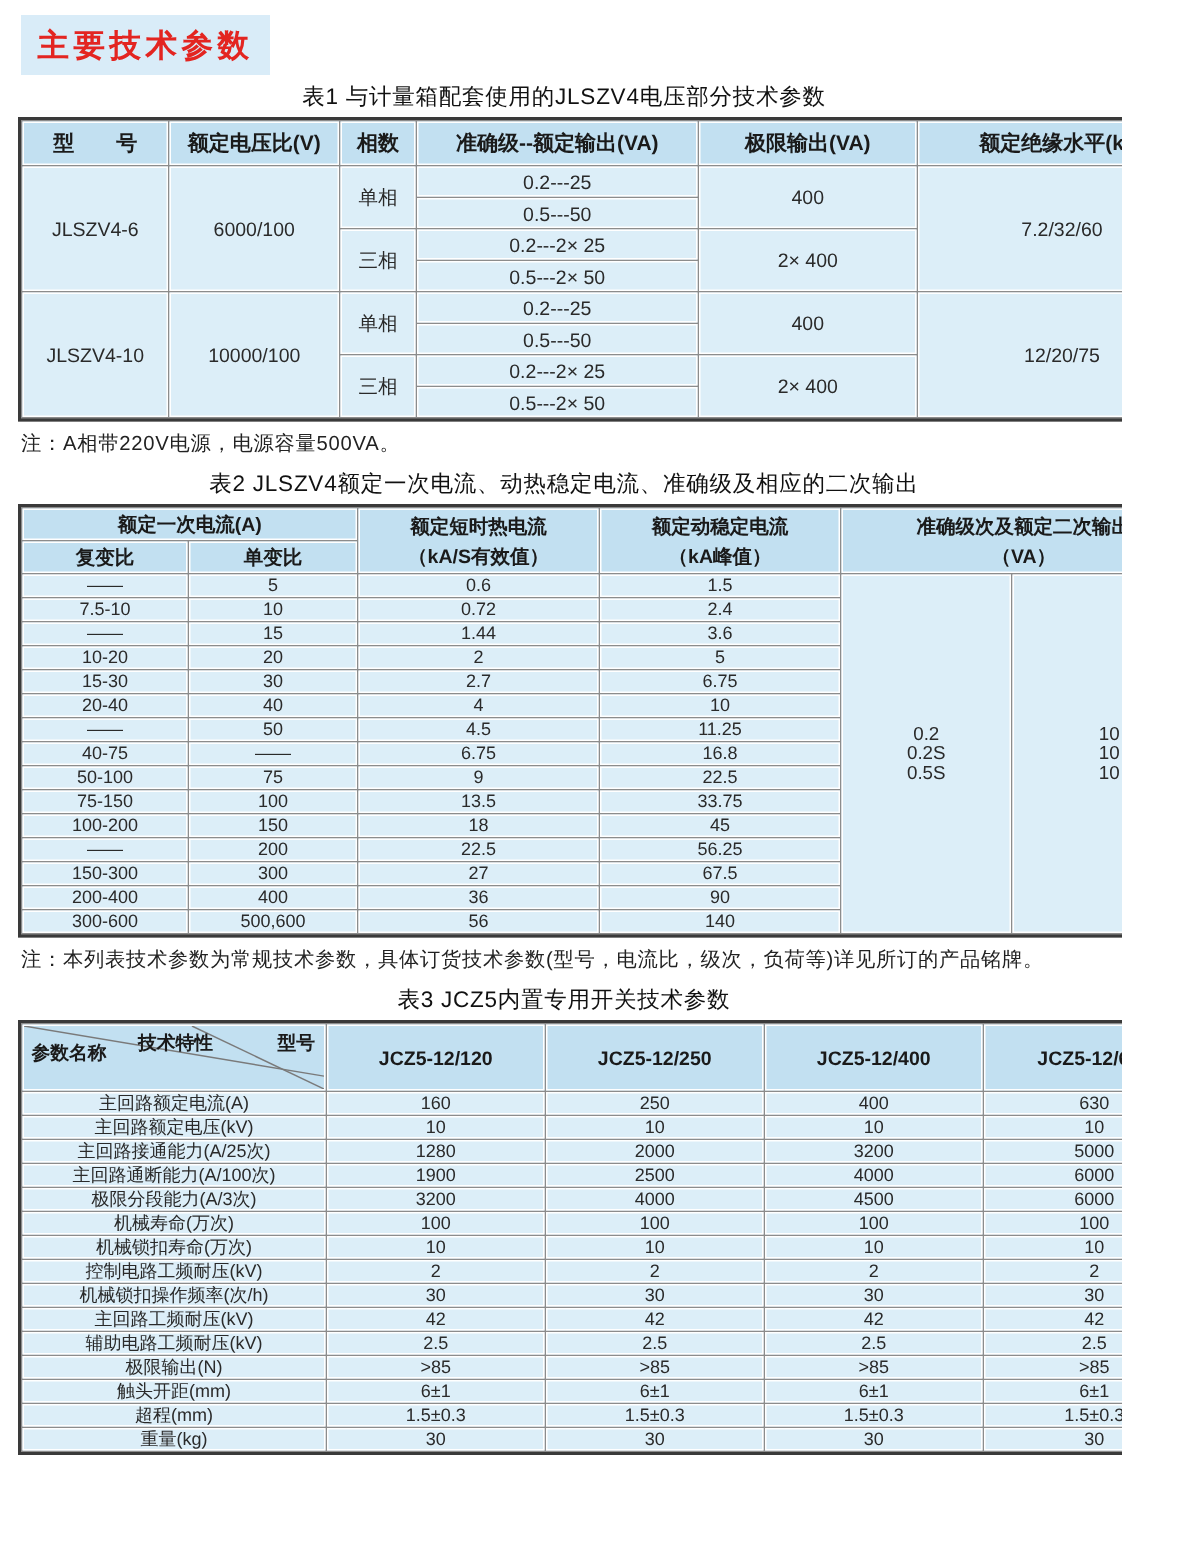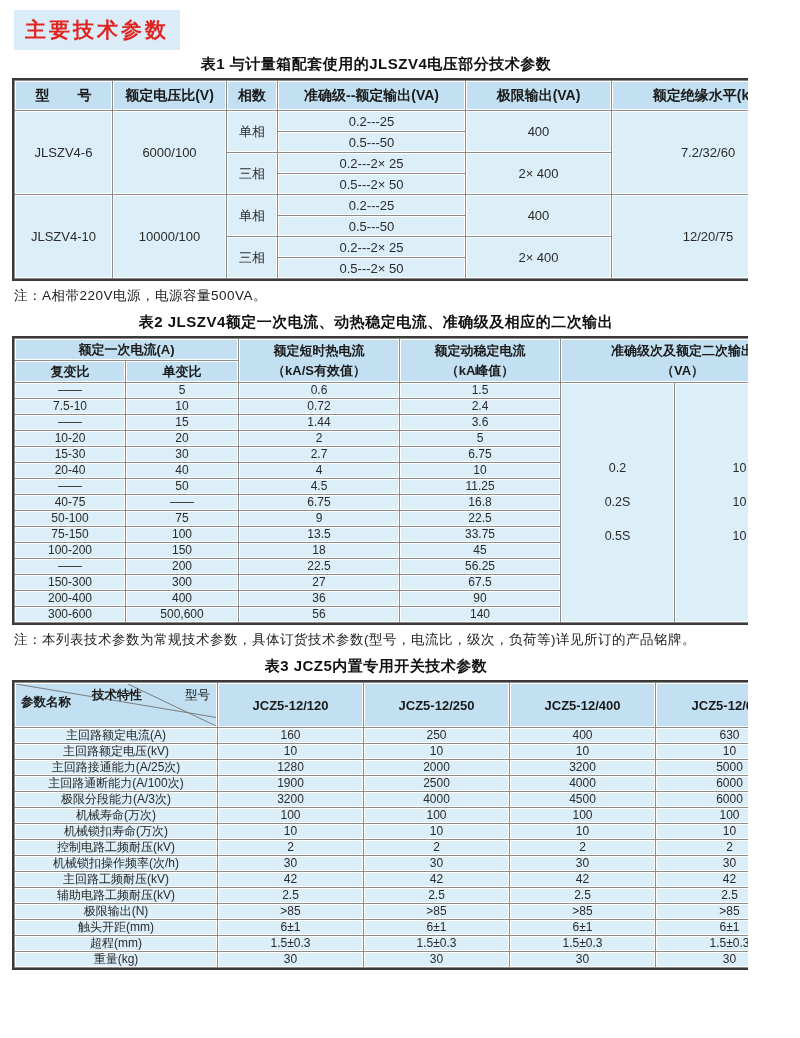--- a/index.html
+++ b/index.html
@@ -13,21 +13,21 @@
     color:#222;overflow:hidden;
   }
   .page{width:736px;height:1038px;padding:10px 8px 6px 0;overflow:hidden;margin-left:12px;}
 
   .main-title{
     display:inline-block;background:var(--titlebg);color:var(--accent);
     font-size:21px;font-weight:bold;letter-spacing:3px;
     padding:6px 11px;margin:0 0 2px 2px;
   }
   .caption{
-    text-align:center;font-size:15px;font-weight:bold;color:#111;
+    text-align:center;font-size:15px;font-weight:normal;color:#111;
     margin:3px 0 4px 0;letter-spacing:0.5px;
   }
   .note{
     font-size:13.5px;color:#222;margin:6px 0 4px 2px;letter-spacing:0.5px;
   }
 
   table{
     border-collapse:separate;border-spacing:1px;background:var(--grid);
     border:2px solid #3a3a3a;table-layout:fixed;width:784px;
   }
@@ -41,29 +41,29 @@
 
   .t1 thead th{height:29px;font-size:14px;}
   .t1 tbody td{height:20px;font-size:13px;color:#2a2a2a;}
 
   .t2 thead th{height:21px;font-size:13px;}
   .t2 thead th div{line-height:20px;}
   .t2 tbody td{height:14px;font-size:12px;line-height:13px;color:#2a2a2a;}
 
   .stack{
     display:flex;flex-direction:column;align-items:center;justify-content:center;
-    gap:21px;font-size:12.5px;color:#2a2a2a;
+    font-size:12.5px;color:#2a2a2a;
   }
 
   .t3 thead th{height:44px;font-size:13px;}
   .t3 tbody td{height:14px;font-size:12px;line-height:13px;color:#2a2a2a;}
   .corner{position:relative;padding:0;}
   .corner svg{position:absolute;left:0;top:0;width:100%;height:100%;}
   .corner .c-mid{position:absolute;top:3px;left:38%;font-size:12.5px;font-weight:bold;}
-  .corner .c-tr{position:absolute;top:3px;right:6px;font-size:12.5px;font-weight:normal;}
+  .corner .c-tr{position:absolute;top:3px;right:6px;font-size:12.5px;font-weight:bold;}
   .corner .c-bl{position:absolute;bottom:15px;left:5px;font-size:12.5px;font-weight:bold;}
 </style>
 </head>
 <body>
 
 <div class="page">
 
   <div class="main-title">主要技术参数</div>
 
   <div class="caption">表1 与计量箱配套使用的JLSZV4电压部分技术参数</div>

